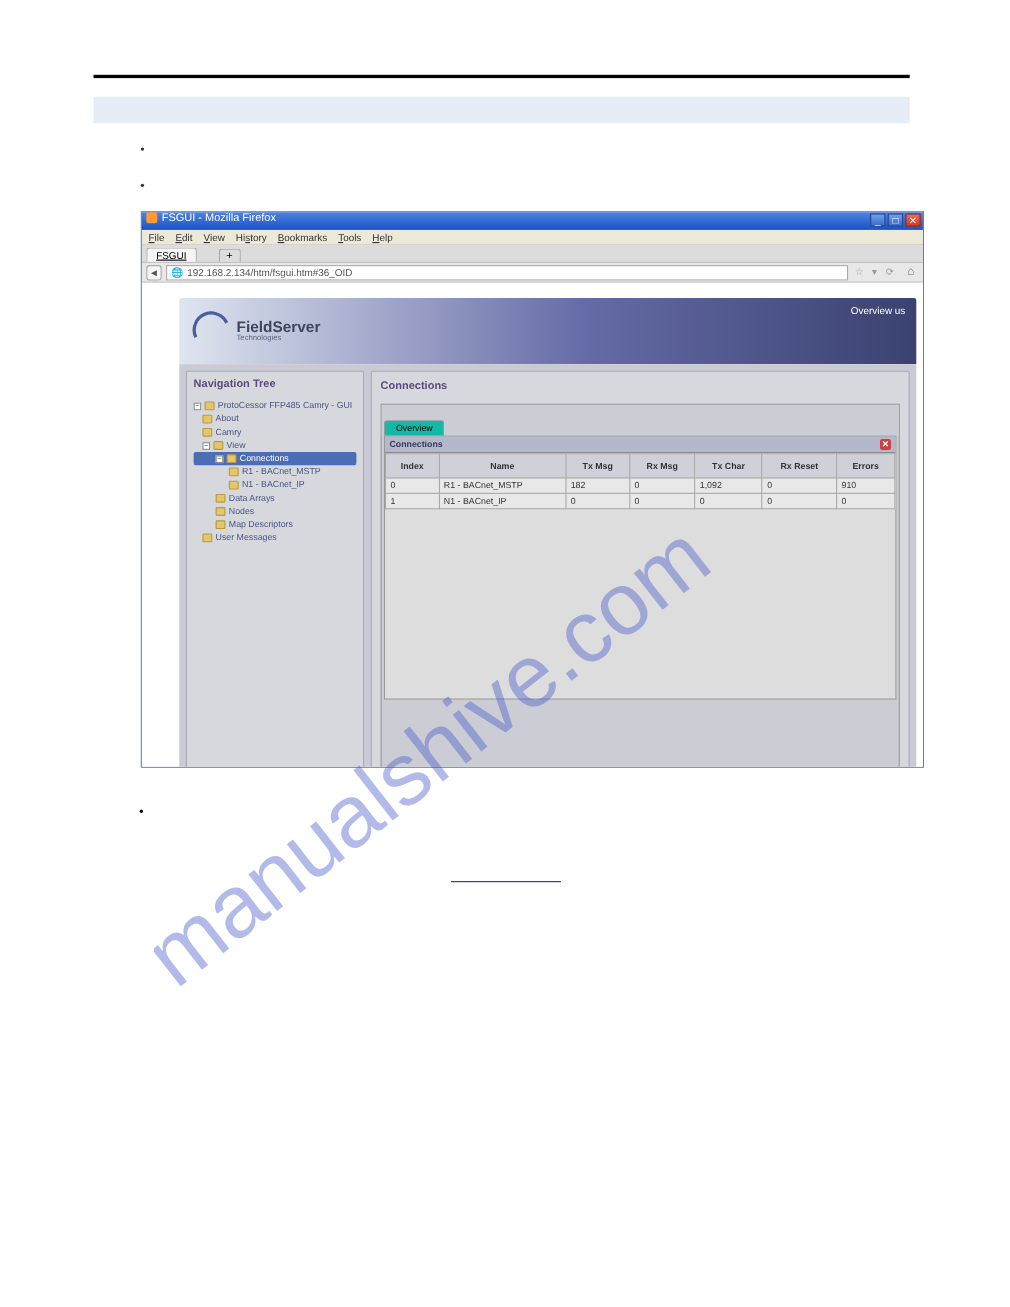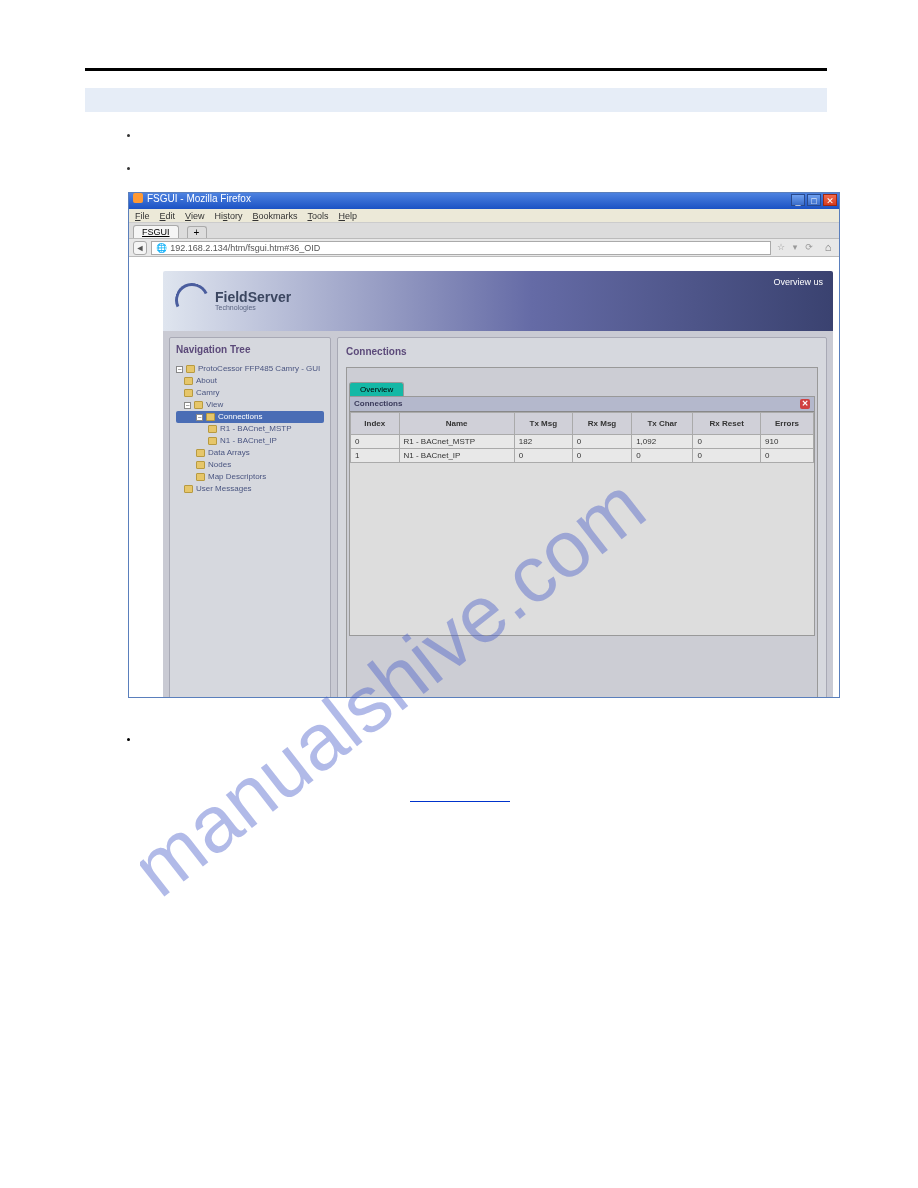--- a/index.html
+++ b/index.html
@@ -99,21 +99,21 @@
   align-items: flex-end;
   padding-left: 4px;
 }
 .tab {
   background: #f5f5f5;
   border: 1px solid #aaa;
   border-bottom: none;
   border-radius: 3px 3px 0 0;
   padding: 1px 8px;
   font-size: 9px;
-  margin-right: 8px;
+  margin-right: 20px;
   cursor: pointer;
   text-decoration: underline;
 }
 .newtab {
   width: 20px;
   background: #ddd;
   border: 1px solid #aaa;
   border-bottom: none;
   border-radius: 3px 3px 0 0;
   text-align: center;

